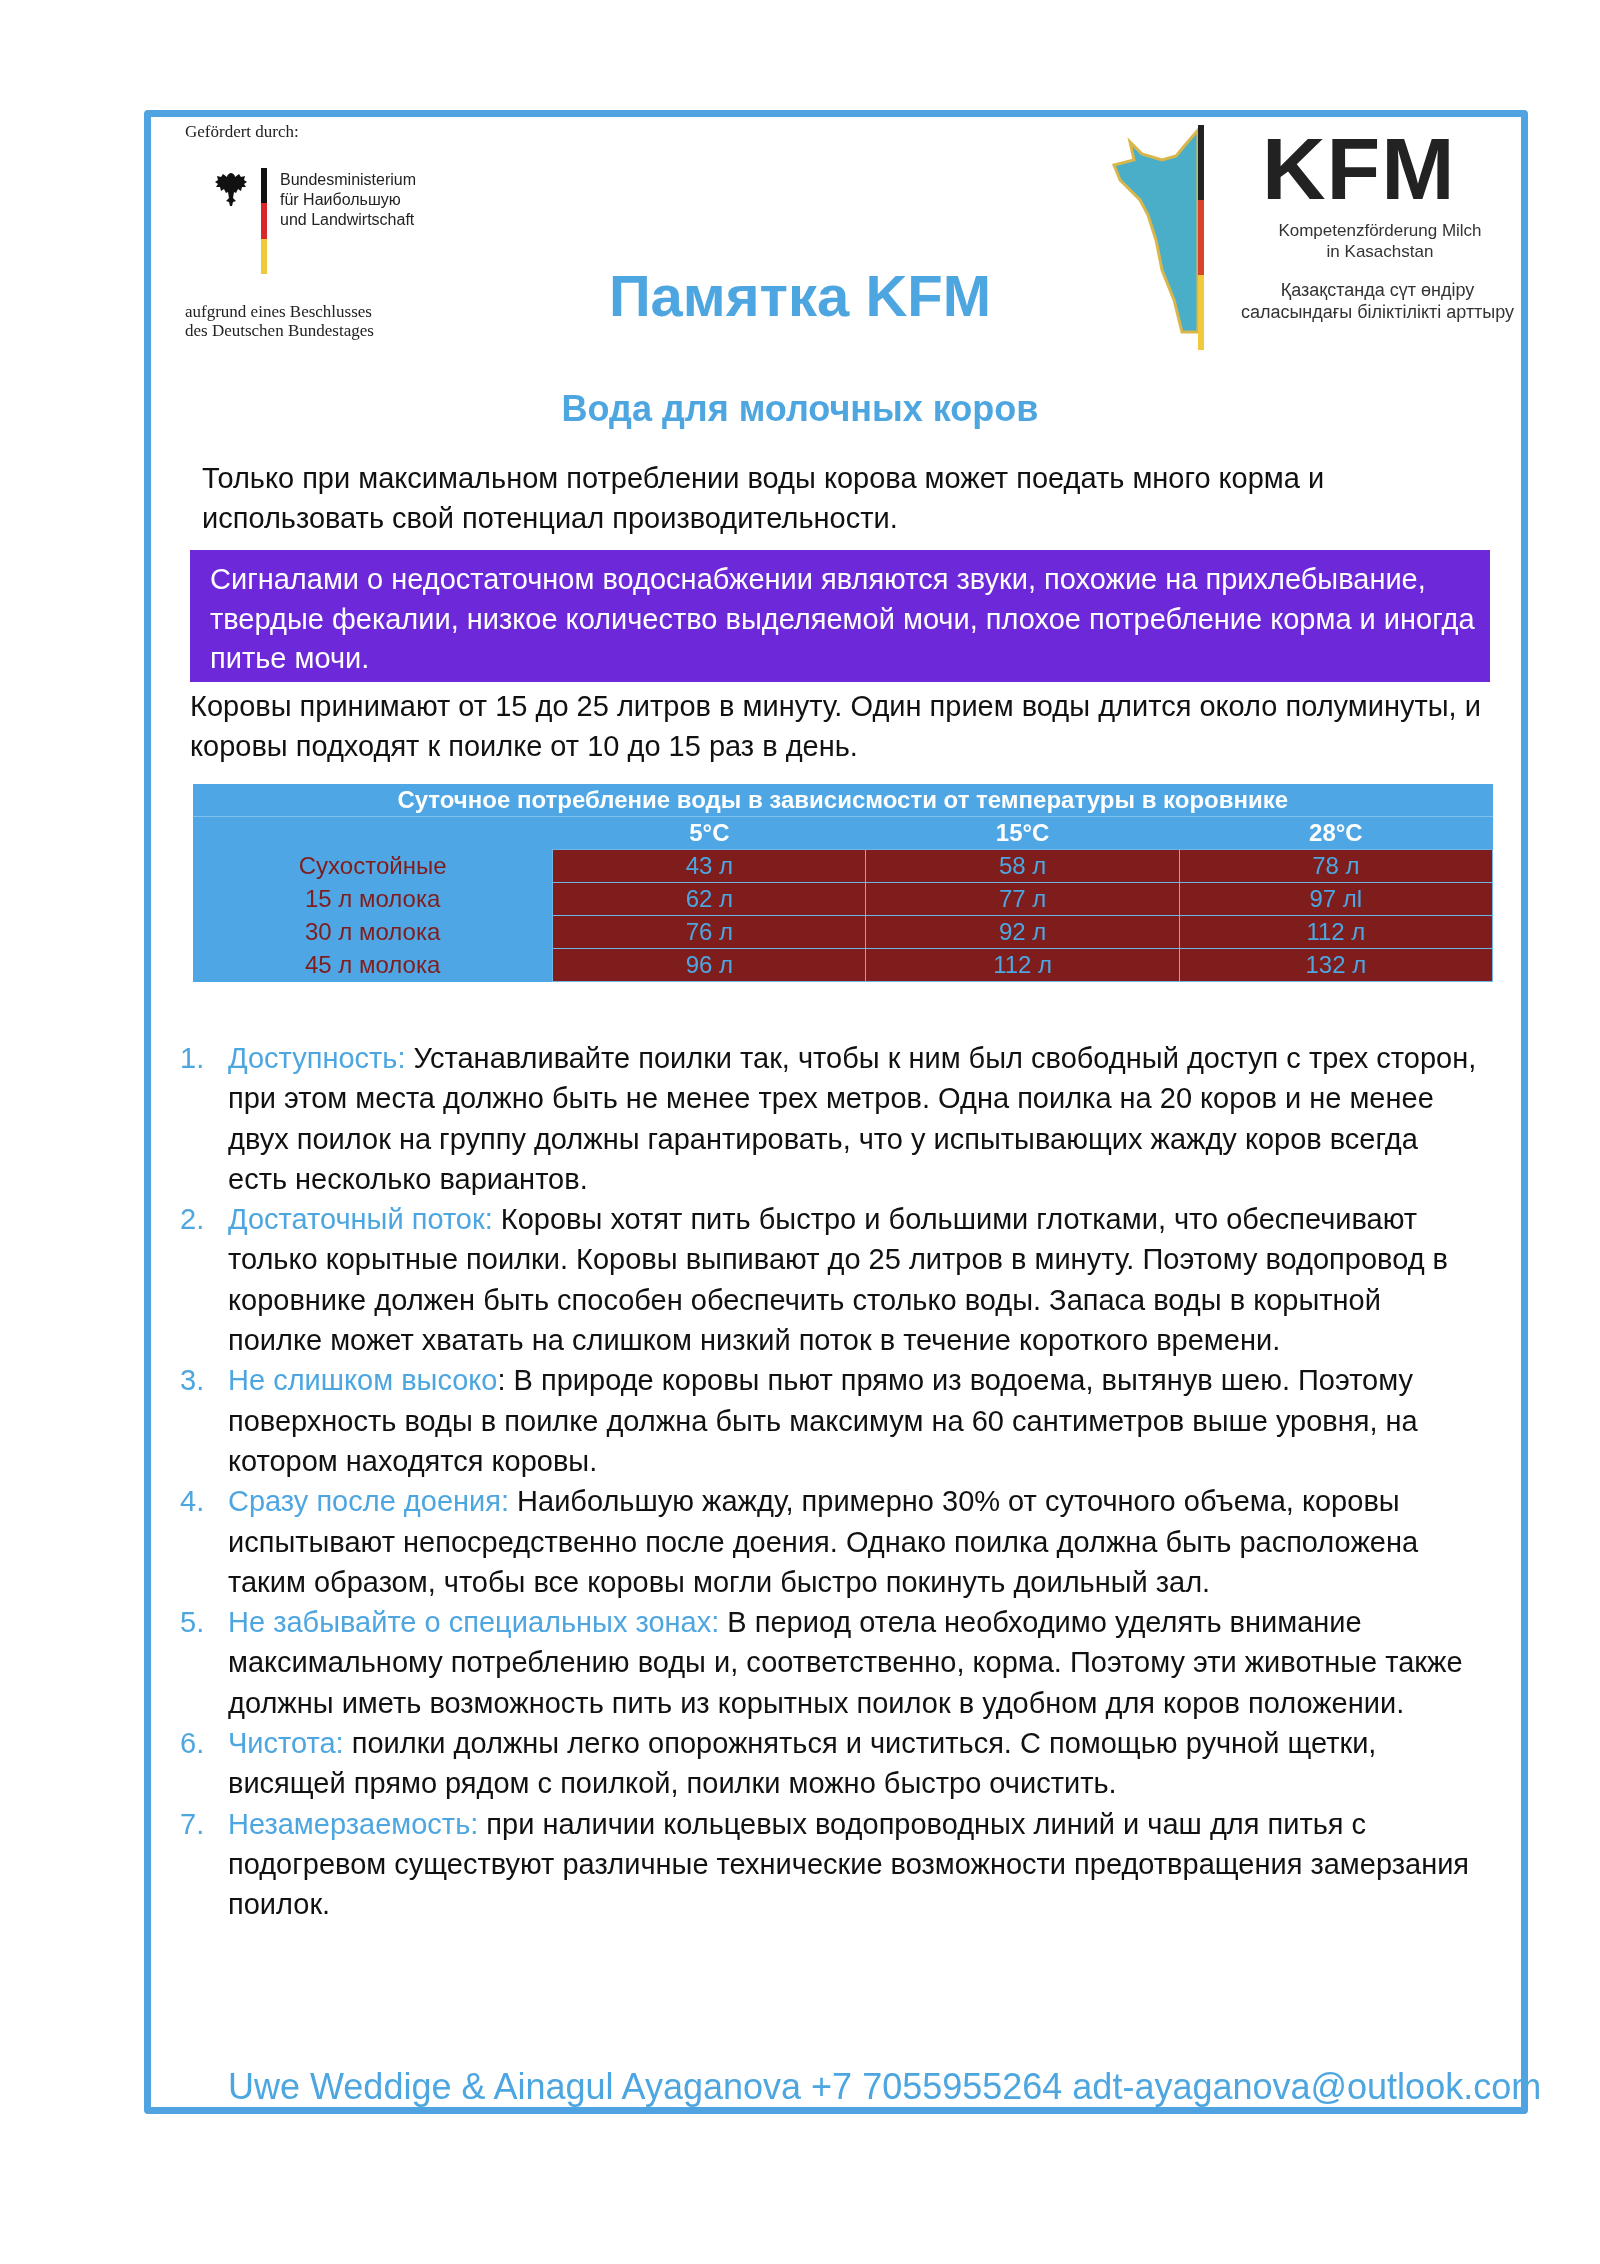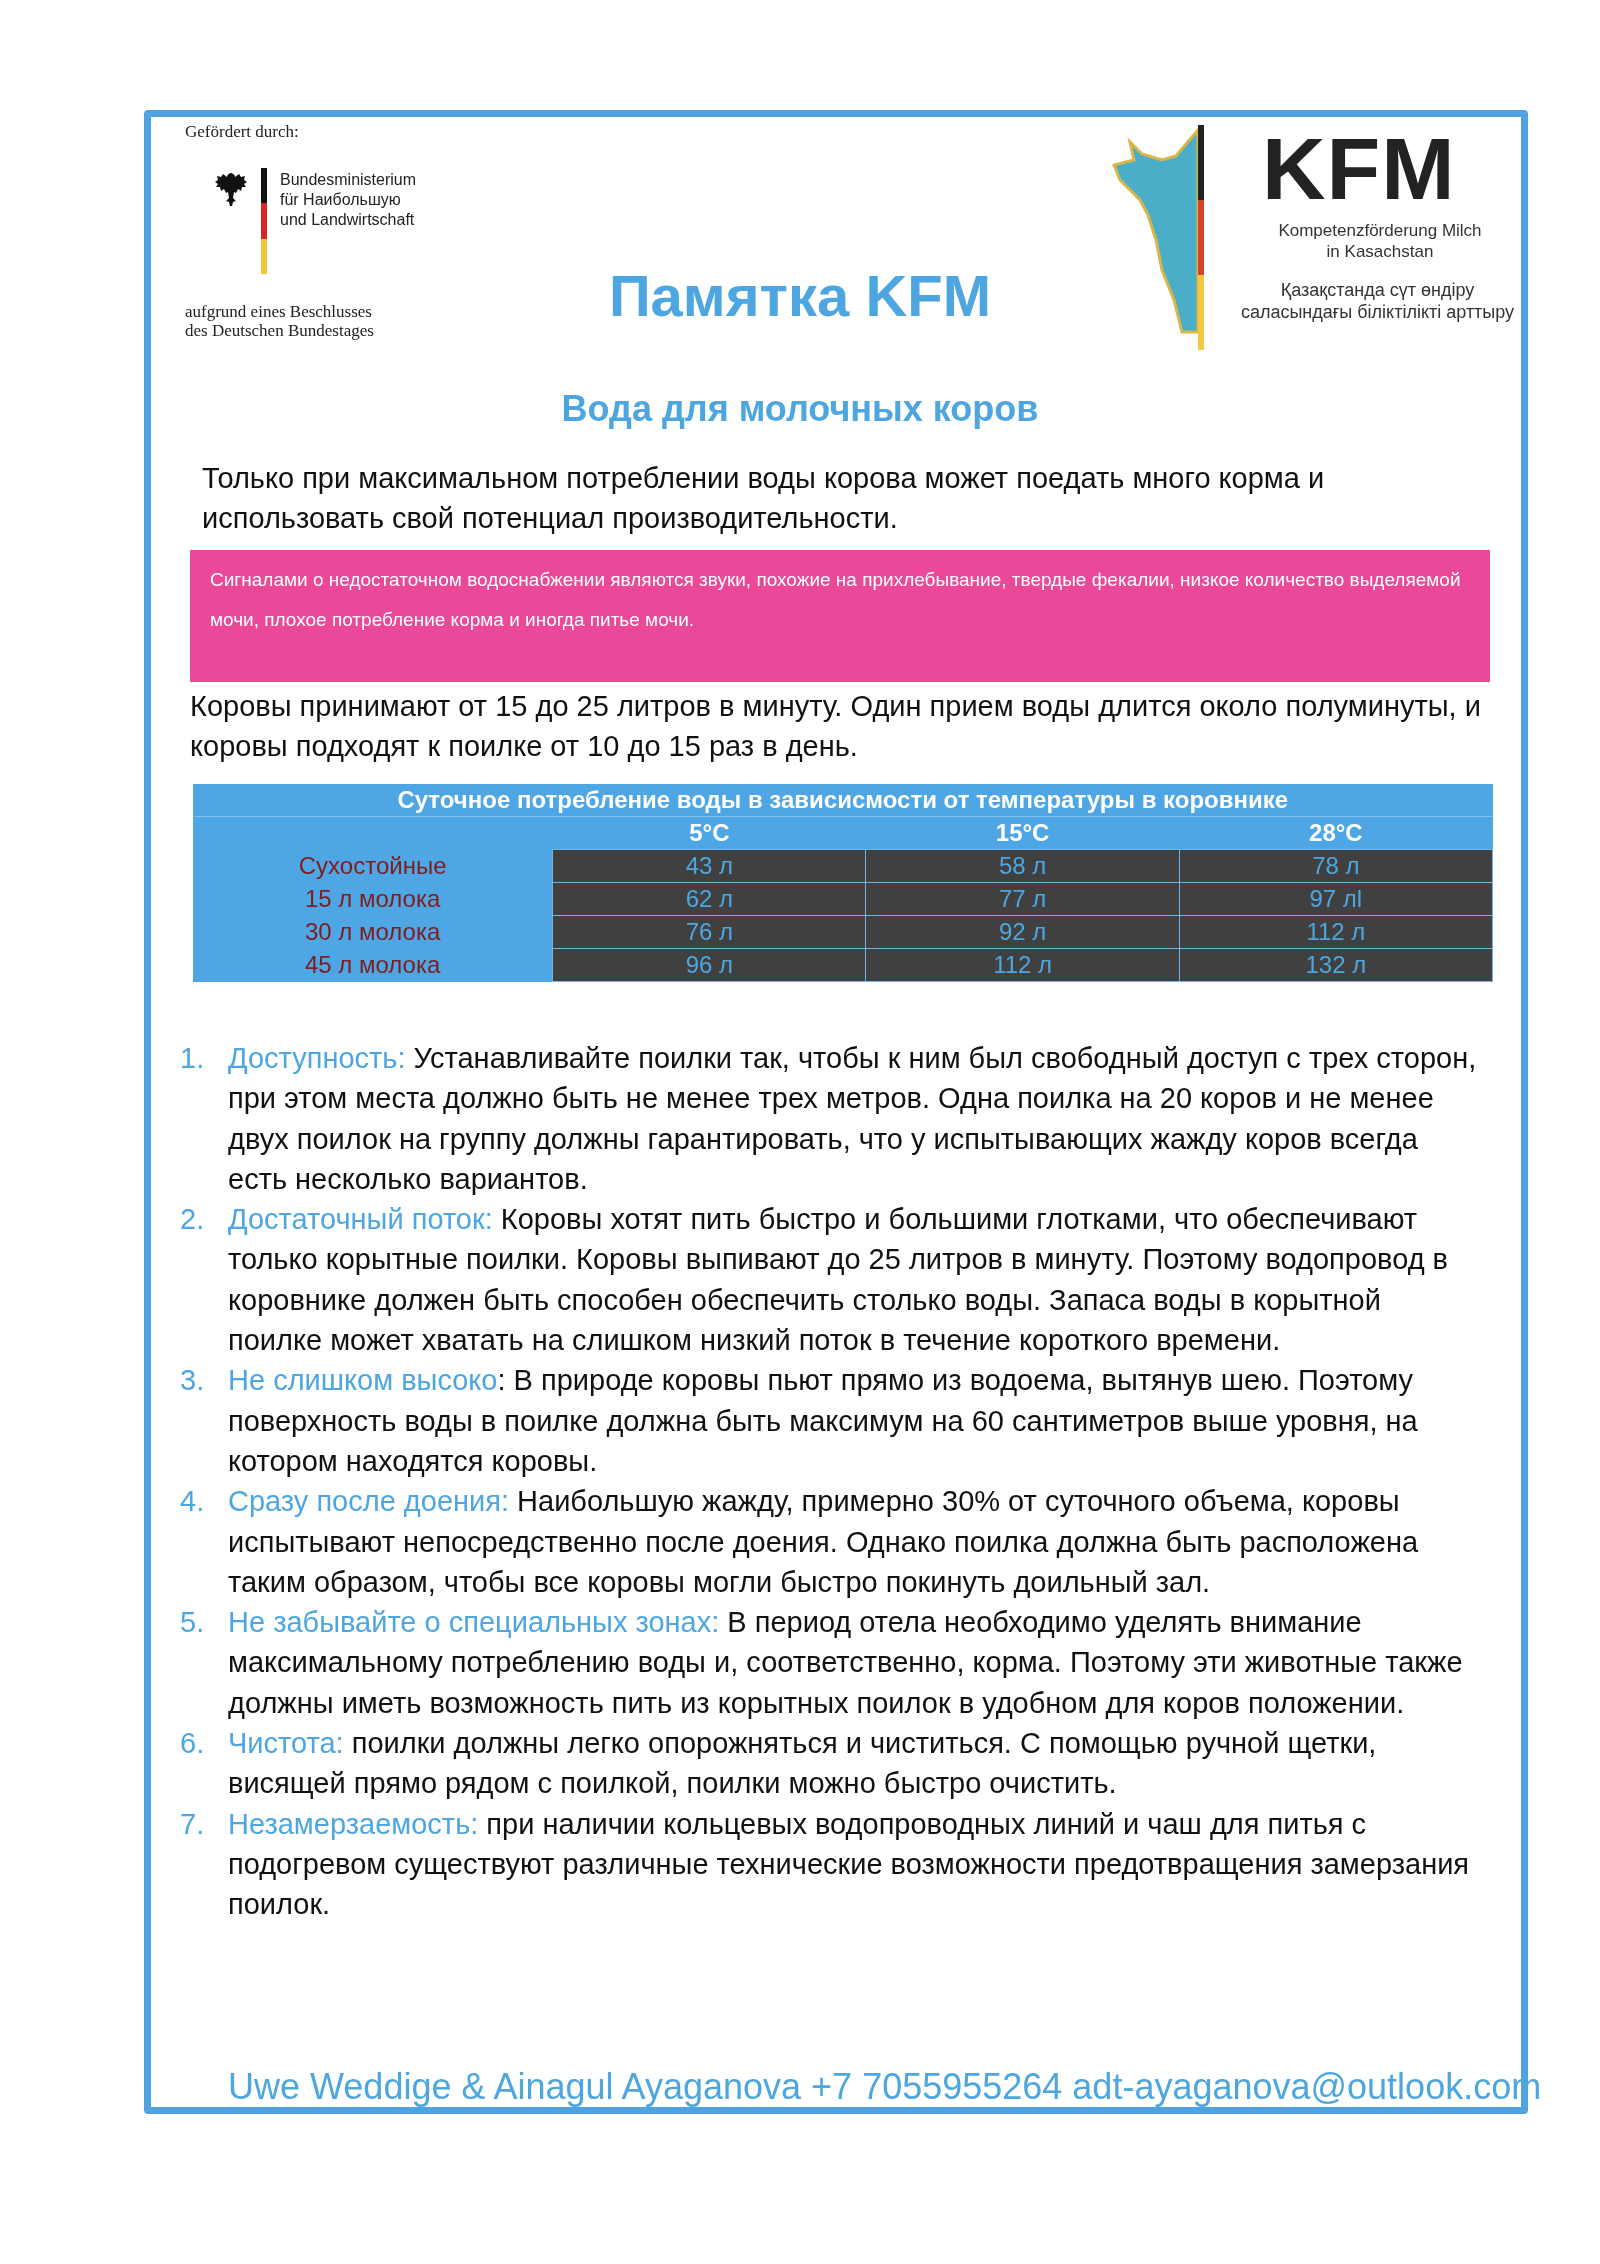--- a/index.html
+++ b/index.html
@@ -13,28 +13,28 @@
   .flagbar div { width:6px; height:35.3px; }
   .bmel { left:280px; top:170px; font-size:16px; line-height:20px; color:#222; }
   .decision { left:185px; top:302px; font-size:17px; line-height:19px; color:#222; }
   .title { left:500px; top:262px; width:600px; text-align:center; font-size:58px; font-weight:bold; color:#4da6e0; }
   .kfm-cow { left:1112px; top:120px; width:92px; height:230px; }
   .kfm-big { left:1262px; top:118px; font-size:88px; font-weight:bold; color:#222; letter-spacing:1px; }
   .kfm-de { left:1245px; top:220px; width:270px; text-align:center; font-size:17px; line-height:21px; color:#333; }
   .kfm-kz { left:1225px; top:273px; width:305px; text-align:center; font-size:18px; line-height:22px; color:#333;margin-top:6px; }
   .subtitle { left:300px; top:388px; width:1000px; text-align:center; font-size:36px; font-weight:bold; color:#4da6e0; }
   .intro { left:190px; top:458px; width:1300px; font-size:29px; line-height:40px;margin-left:12px; }
-  .alert { left:190px; top:550px; width:1300px; height:132px; background:#ec4899; color:#fff; font-size:19px; line-height:39.5px; padding:10px 0 0 20px; box-sizing:border-box; }
+  .alert { left:190px; top:550px; width:1300px; height:132px; background:#6d28d9; color:#fff; font-size:29px; line-height:39.5px; padding:10px 0 0 20px; box-sizing:border-box; }
   .intake { left:190px; top:686px; width:1300px; font-size:29px; line-height:40px; }
   table.water { position:absolute; left:193px; top:784px; width:1300px; border-collapse:collapse; font-size:24px; }
   table.water td, table.water th { padding:0; height:32px; line-height:32px; text-align:center; }
   table.water .cap { background:#4ea7e4; color:#fff; font-weight:bold; height:31px; border-bottom:1px solid #7fc0ec; }
   table.water .temp th { background:#4ea7e4; color:#fff; font-weight:bold; }
   table.water .rowhead { background:#4ea7e4; color:#7f1d1d; font-weight:normal; width:305px; }
-  table.water .val { background:#404040; color:#4da6e0; border:1.5px solid #6fb6e6; width:265px; }
+  table.water .val { background:#7f1d1d; color:#4da6e0; border:1.5px solid #6fb6e6; width:265px; }
   .list { left:180px; top:1038px; width:1300px; font-size:29px; line-height:40.3px; margin:0; padding:0; list-style:none; }
   .list li { position:relative; padding-left:48px; }
   .list .num { position:absolute; left:0; top:0; color:#4da6e0; }
   .list .lead { color:#4da6e0; }
   .footer { left:228px; top:2066px; font-size:36px; color:#4da6e0; }
 </style>
 </head>
 <body>
 
 <div class="frame"></div>

